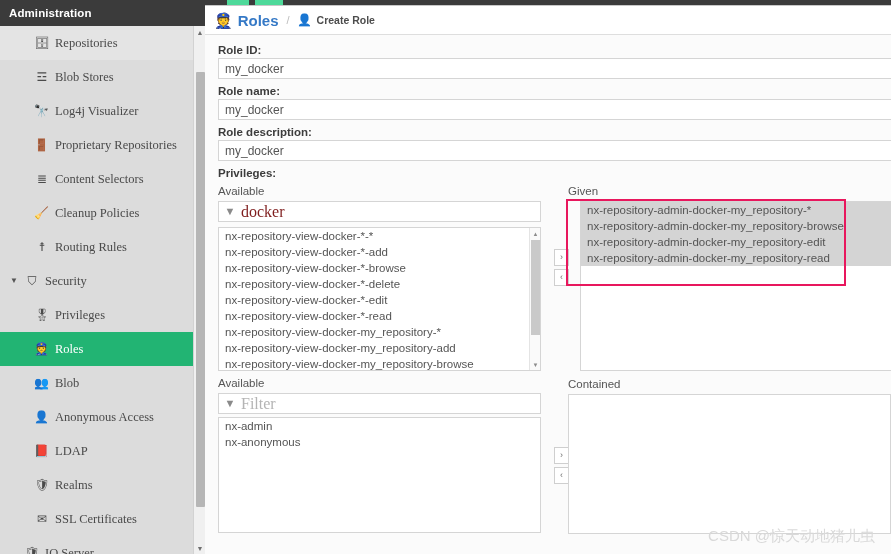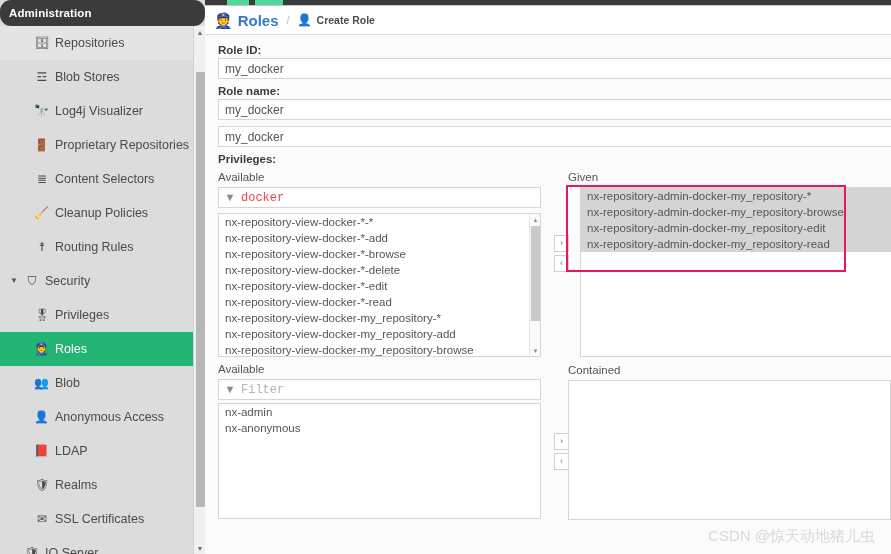--- a/index.html
+++ b/index.html
@@ -20,21 +20,20 @@
   }
   .side-header {
     height: 26px;
     background: #3b3b3b;
     color: #ffffff;
     font-size: 11.5px;
     font-weight: bold;
     display: flex; align-items: center;
     padding-left: 9px;
     letter-spacing: .1px;
-    border-radius: 11px;
   }
   .side-list { position: relative; }
   .side-item {
     height: 34px;
     display: flex; align-items: center;
     font-size: 12.5px;
     color: #4a4a4a;
     cursor: pointer;
     white-space: nowrap;
   }
@@ -44,21 +43,21 @@
   .side-item.active { background: #22b473; color: #ffffff; }
   .side-item .tri {
     width: 11px; font-size: 8px; color: #555; flex: 0 0 11px;
     line-height: 1;
   }
   .side-item .ico {
     width: 22px; flex: 0 0 22px;
     display: flex; align-items: center; justify-content: center;
     font-size: 12px; line-height: 1;
   }
-  .side-item .lbl { padding-left: 2px; }
+  .side-item .lbl { padding-left: 2px; font-family: Liberation Serif, serif; }
 
   
   #side-scroll {
     position: absolute; right: 0; top: 26px;
     width: 12px; height: 528px;
     background: #f0f0f0;
     border-left: 1px solid #d2d2d2;
   }
   #side-scroll .arw {
     position: absolute; left: 0; width: 12px; height: 12px;
@@ -135,22 +134,22 @@
     border: 1px solid #d5d5d5; background: #ffffff;
     display: flex; align-items: center;
     padding-left: 4px;
   }
   .filter-box .fico {
     width: 14px; color: #8a8a8a; font-size: 11px; line-height: 1;
     text-align: center;
   }
   .filter-box input {
     border: 0; outline: 0; background: transparent;
-    font-family: Liberation Mono, monospace;
-    font-size: 12px; color: #ef4444;
+    font-family: Liberation Serif, serif;
+    font-size: 16px; color: #7f1d1d;
     width: 290px; padding-left: 4px;
   }
   .filter-box input::placeholder { color: #b4b4b4; }
   .listbox {
     position: relative;
     width: 323px;
     border: 1px solid #d5d5d5; background: #ffffff;
     overflow: hidden;
   }
   .listbox .row {
@@ -300,20 +299,21 @@
     </div>
 
     <div id="form">
 
       <div class="fld-label">Role ID:</div>
       <input class="fld-input" value="my_docker" placeholder="" style="">
 
       <div class="fld-label">Role name:</div>
       <input class="fld-input" value="my_docker" style="">
 
+      <div class="fld-label">Role description:</div>
       <input class="fld-input" value="my_docker" style="">
 
       <div class="section-label">Privileges:</div>
 
       <div class="picker" style="height:192px;">
 
         <div style="position:absolute;left:0;top:0;">
           <div class="col-label">Available</div>
           <div class="filter-box">
             <span class="fico">▼</span>

